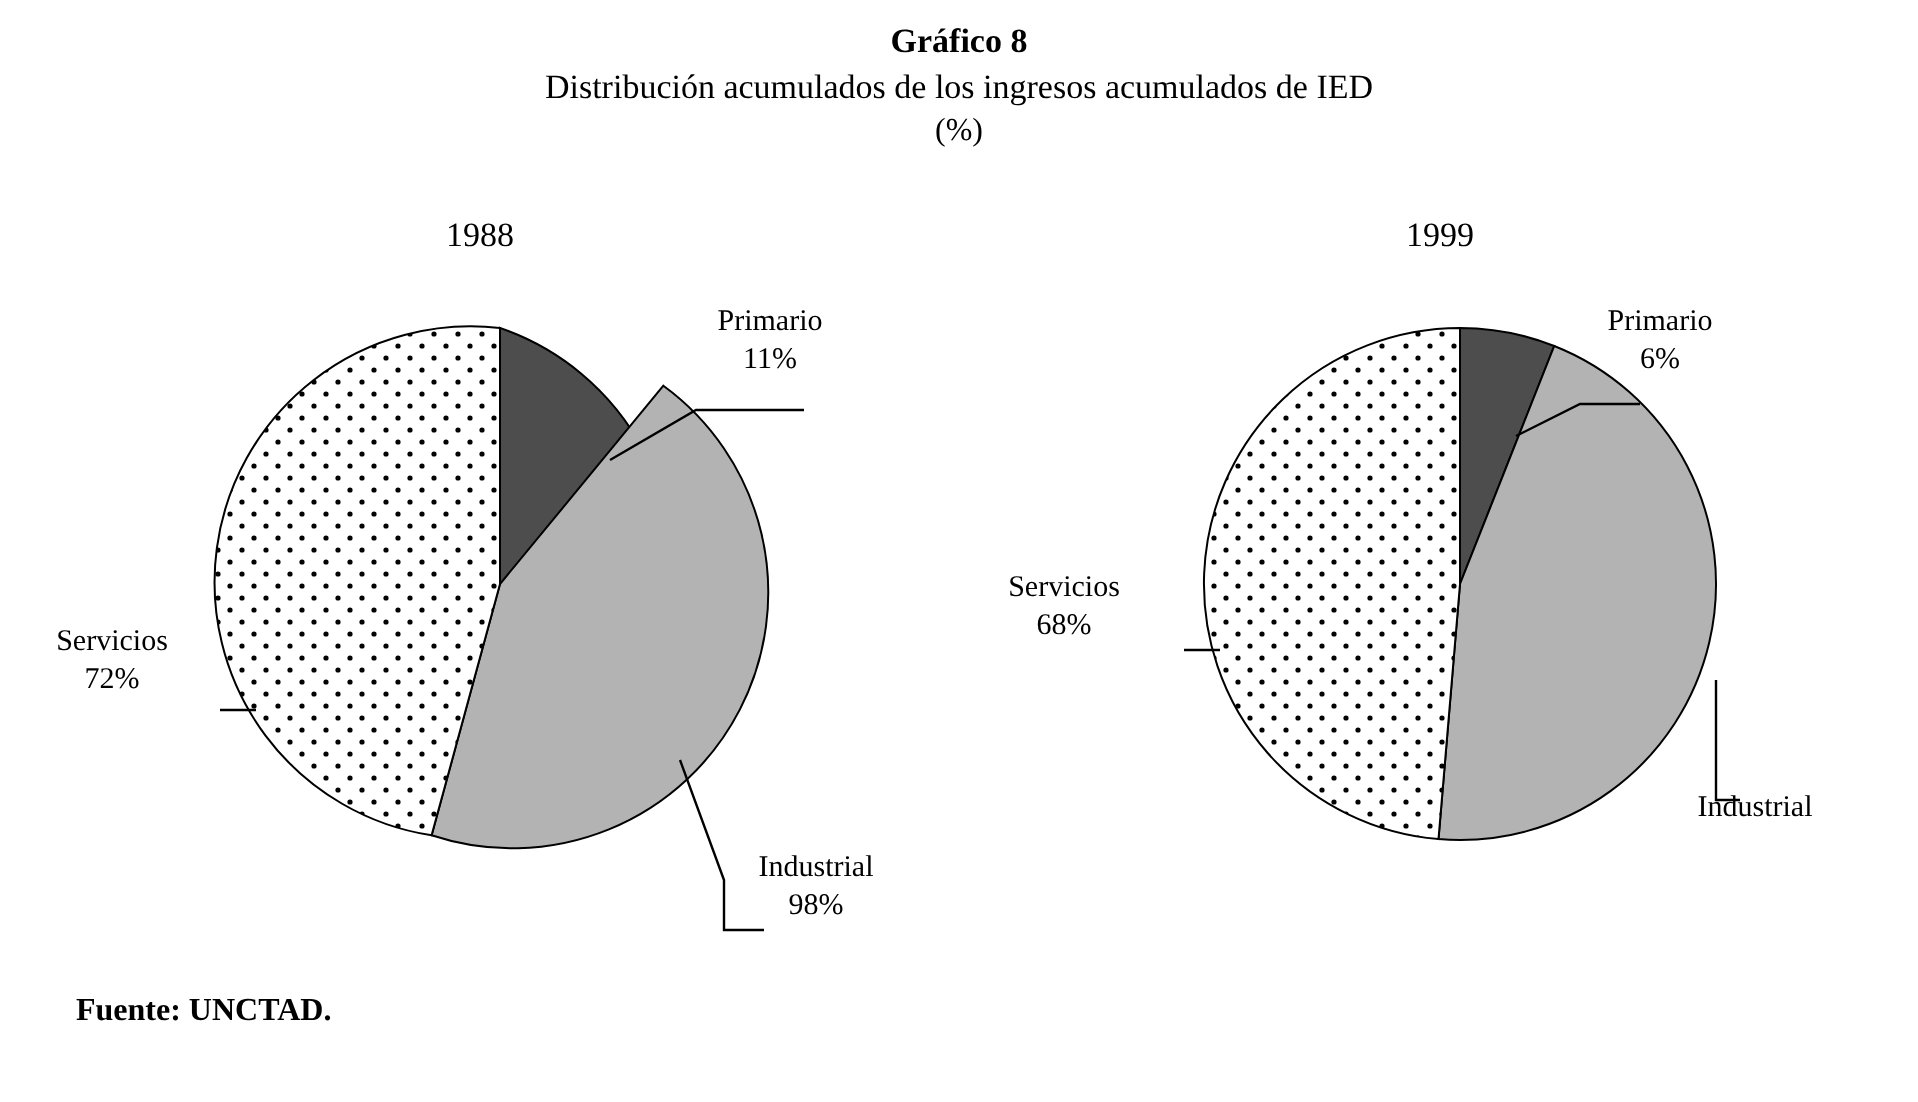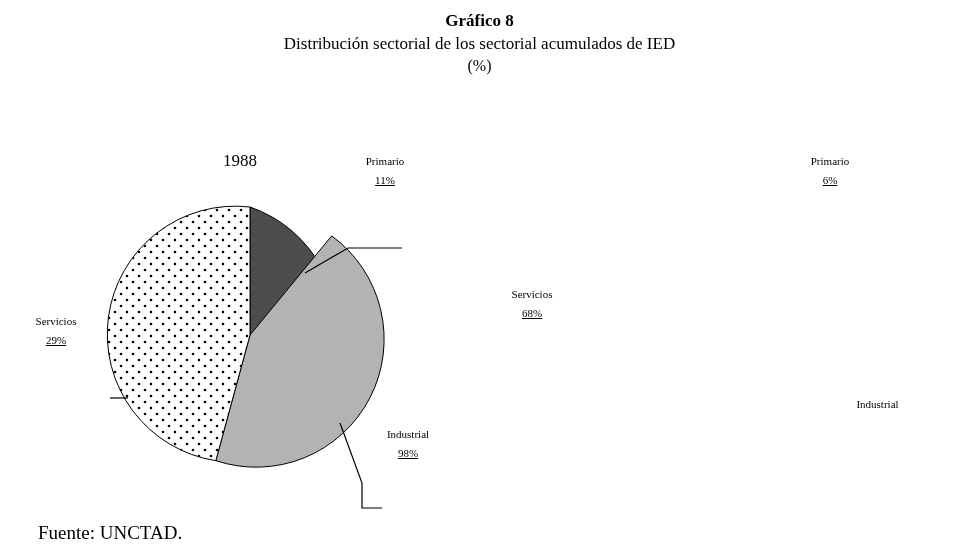--- a/index.html
+++ b/index.html
@@ -40,72 +40,73 @@
   .title-units {
     font-size: 16px;
     line-height: 22px;
   }
   .panel {
     position: absolute;
     top: 100px;
     width: 460px;
     height: 400px;
   }
-  .panel-left { left: 10px; margin-top: 43px; }
+  .panel-left { left: 10px; }
   .panel-right { left: 490px; }
   .panel-year {
     position: absolute;
     top: 8px;
     width: 100%;
     text-align: center;
     font-size: 17px;
   }
   .pie-holder {
     position: absolute;
     left: 0;
     top: 40px;
     width: 460px;
     height: 330px;
   }
   .pie-holder svg {
     display: block;
   }
   .lbl {
     position: absolute;
-    font-size: 11px;
+    font-size: 15px;
     line-height: 19px;
     white-space: nowrap;
   }
-  .lbl .pct { display: block; text-decoration: underline; }
+  .lbl .pct { display: block; }
 
   
   .l1-primario { left: 330px; top: 152px; width: 110px; text-align: center; }
   .l1-servicios { left: 10px; top: 312px; width: 92px; text-align: center; }
   .l1-industrial { left: 348px; top: 425px; width: 120px; text-align: center; }
 
   
   .l2-primario { left: 775px; top: 152px; width: 110px; text-align: center; }
   .l2-servicios { left: 477px; top: 285px; width: 110px; text-align: center; }
   .l2-industrial { left: 820px; top: 395px; width: 115px; text-align: center; }
 
   .source {
     position: absolute;
     left: 38px;
-    top: 522px;
-    font-size: 19px;
+    top: 497px;
+    font-size: 16px;
+    font-weight: bold;
   }
 </style>
 </head>
 <body>
 
 <div class="figure">
 
   <div class="title-block">
     <div class="title-main">Gráfico 8</div>
-    <div class="title-sub">Distribución sectorial de los sectorial acumulados de IED</div>
+    <div class="title-sub">Distribución acumulados de los ingresos acumulados de IED</div>
     <div class="title-units">(%)</div>
   </div>
 
   <div class="panel panel-left">
     <div class="panel-year">1988</div>
 
     <div class="pie-holder">
       <svg width="460" height="330" viewBox="0 0 460 330">
         <defs>
           <pattern id="dots1" patternUnits="userSpaceOnUse" width="12" height="12">
@@ -121,28 +122,53 @@
 
         <path d="M 240 152 L 205.80 277.66 A 128 128 0 0 1 240 24 Z" fill="url(#dots1)" stroke="#000000" stroke-width="1"></path>
 
         <polyline points="295,90 338,65 392,65" fill="none" stroke="#000000" stroke-width="1.2"></polyline>
         <polyline points="330,240 352,300 352,325 372,325" fill="none" stroke="#000000" stroke-width="1.2"></polyline>
         <polyline points="118,215 100,215" fill="none" stroke="#000000" stroke-width="1.2"></polyline>
       </svg>
     </div>
   </div>
 
+  <div class="panel panel-right">
+    <div class="panel-year">1999</div>
+
+    <div class="pie-holder">
+      <svg width="460" height="330" viewBox="0 0 460 330">
+        <defs>
+          <pattern id="dots2" patternUnits="userSpaceOnUse" width="12" height="12">
+            <rect width="12" height="12" fill="#ffffff"></rect>
+            <circle cx="3" cy="3" r="1.3" fill="#000000"></circle>
+            <circle cx="9" cy="9" r="1.3" fill="#000000"></circle>
+          </pattern>
+        </defs>
+
+        <path d="M 240 152 L 240 24 A 128 128 0 0 1 287.12 32.99 Z" fill="#4d4d4d" stroke="#000000" stroke-width="1"></path>
+
+        <path d="M 240 152 L 287.12 32.99 A 128 128 0 0 1 229.25 279.55 Z" fill="#b3b3b3" stroke="#000000" stroke-width="1"></path>
+
+        <path d="M 240 152 L 229.25 279.55 A 128 128 0 0 1 240 24 Z" fill="url(#dots2)" stroke="#000000" stroke-width="1"></path>
+
+        <polyline points="268,78 300,62 330,62" fill="none" stroke="#000000" stroke-width="1.2"></polyline>
+        <polyline points="368,200 368,260 380,260" fill="none" stroke="#000000" stroke-width="1.2"></polyline>
+        <polyline points="120,185 102,185" fill="none" stroke="#000000" stroke-width="1.2"></polyline>
+      </svg>
+    </div>
+  </div>
 
   <div class="lbl l1-primario">
     <span>Primario</span>
     <span class="pct">11%</span>
   </div>
   <div class="lbl l1-servicios">
     <span>Servicios</span>
-    <span class="pct">29%</span>
+    <span class="pct">72%</span>
   </div>
   <div class="lbl l1-industrial">
     <span>Industrial</span>
     <span class="pct">98%</span>
   </div>
 
   <div class="lbl l2-primario">
     <span>Primario</span>
     <span class="pct">6%</span>
   </div>

